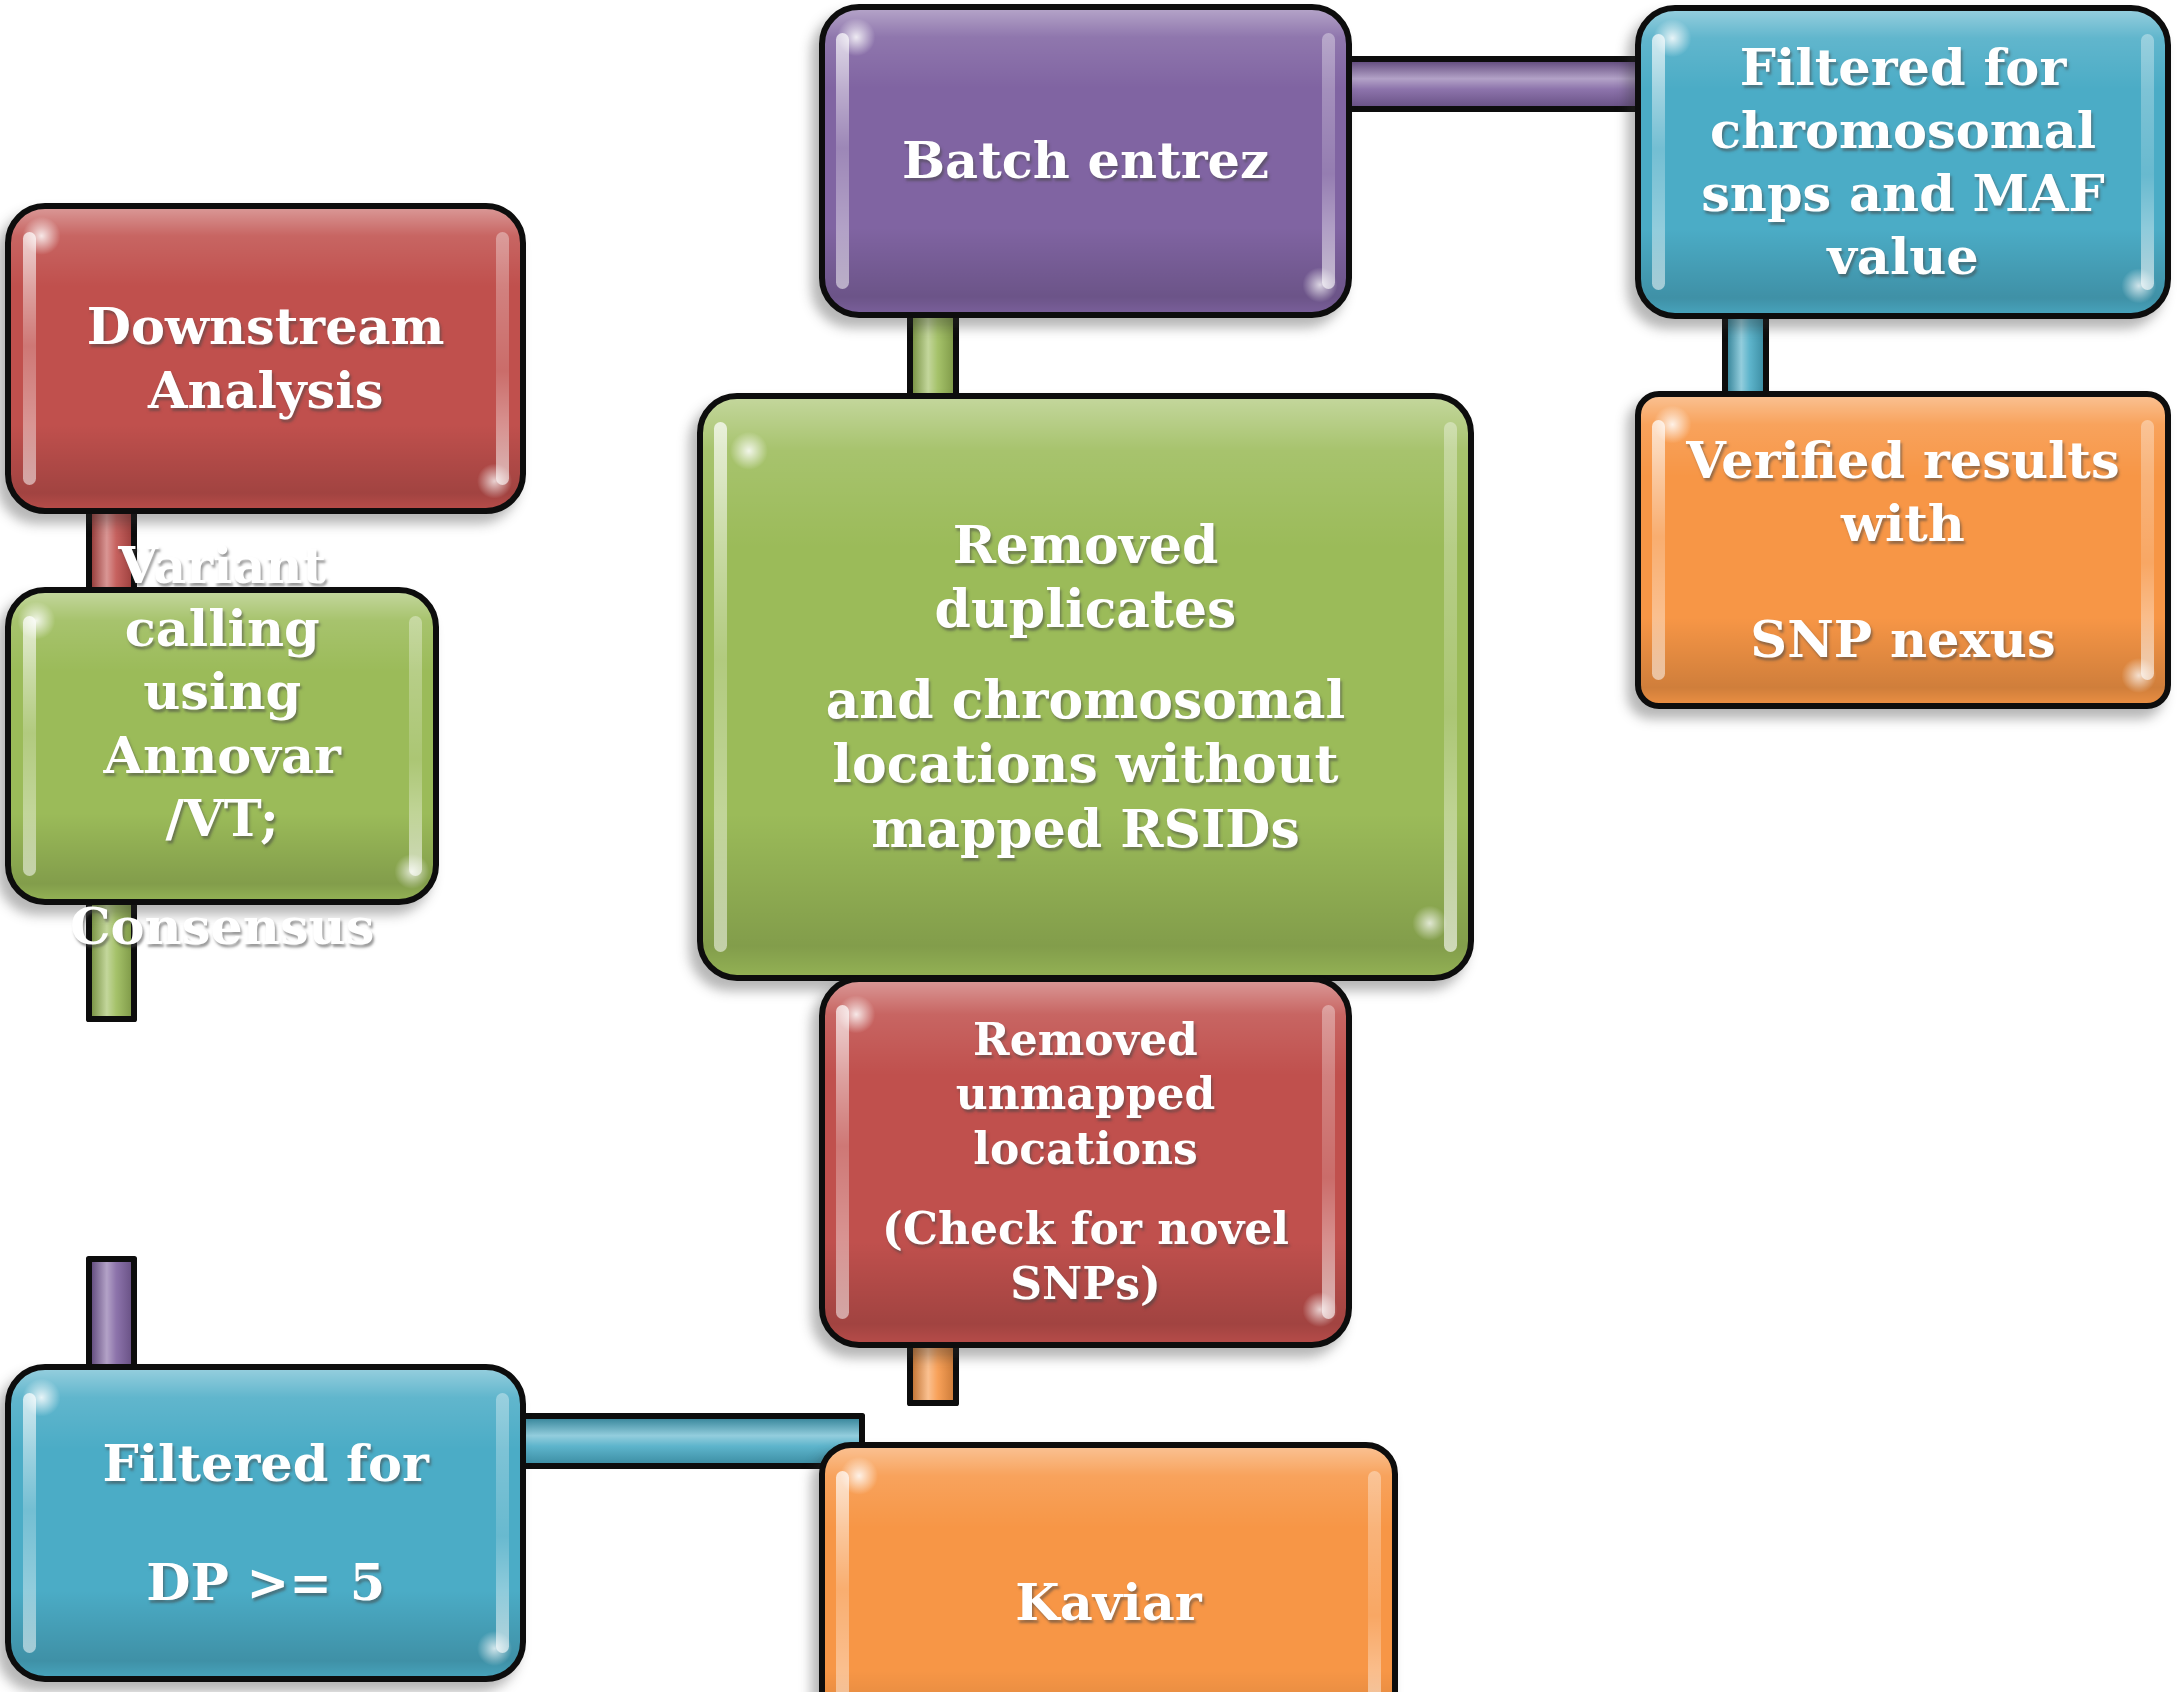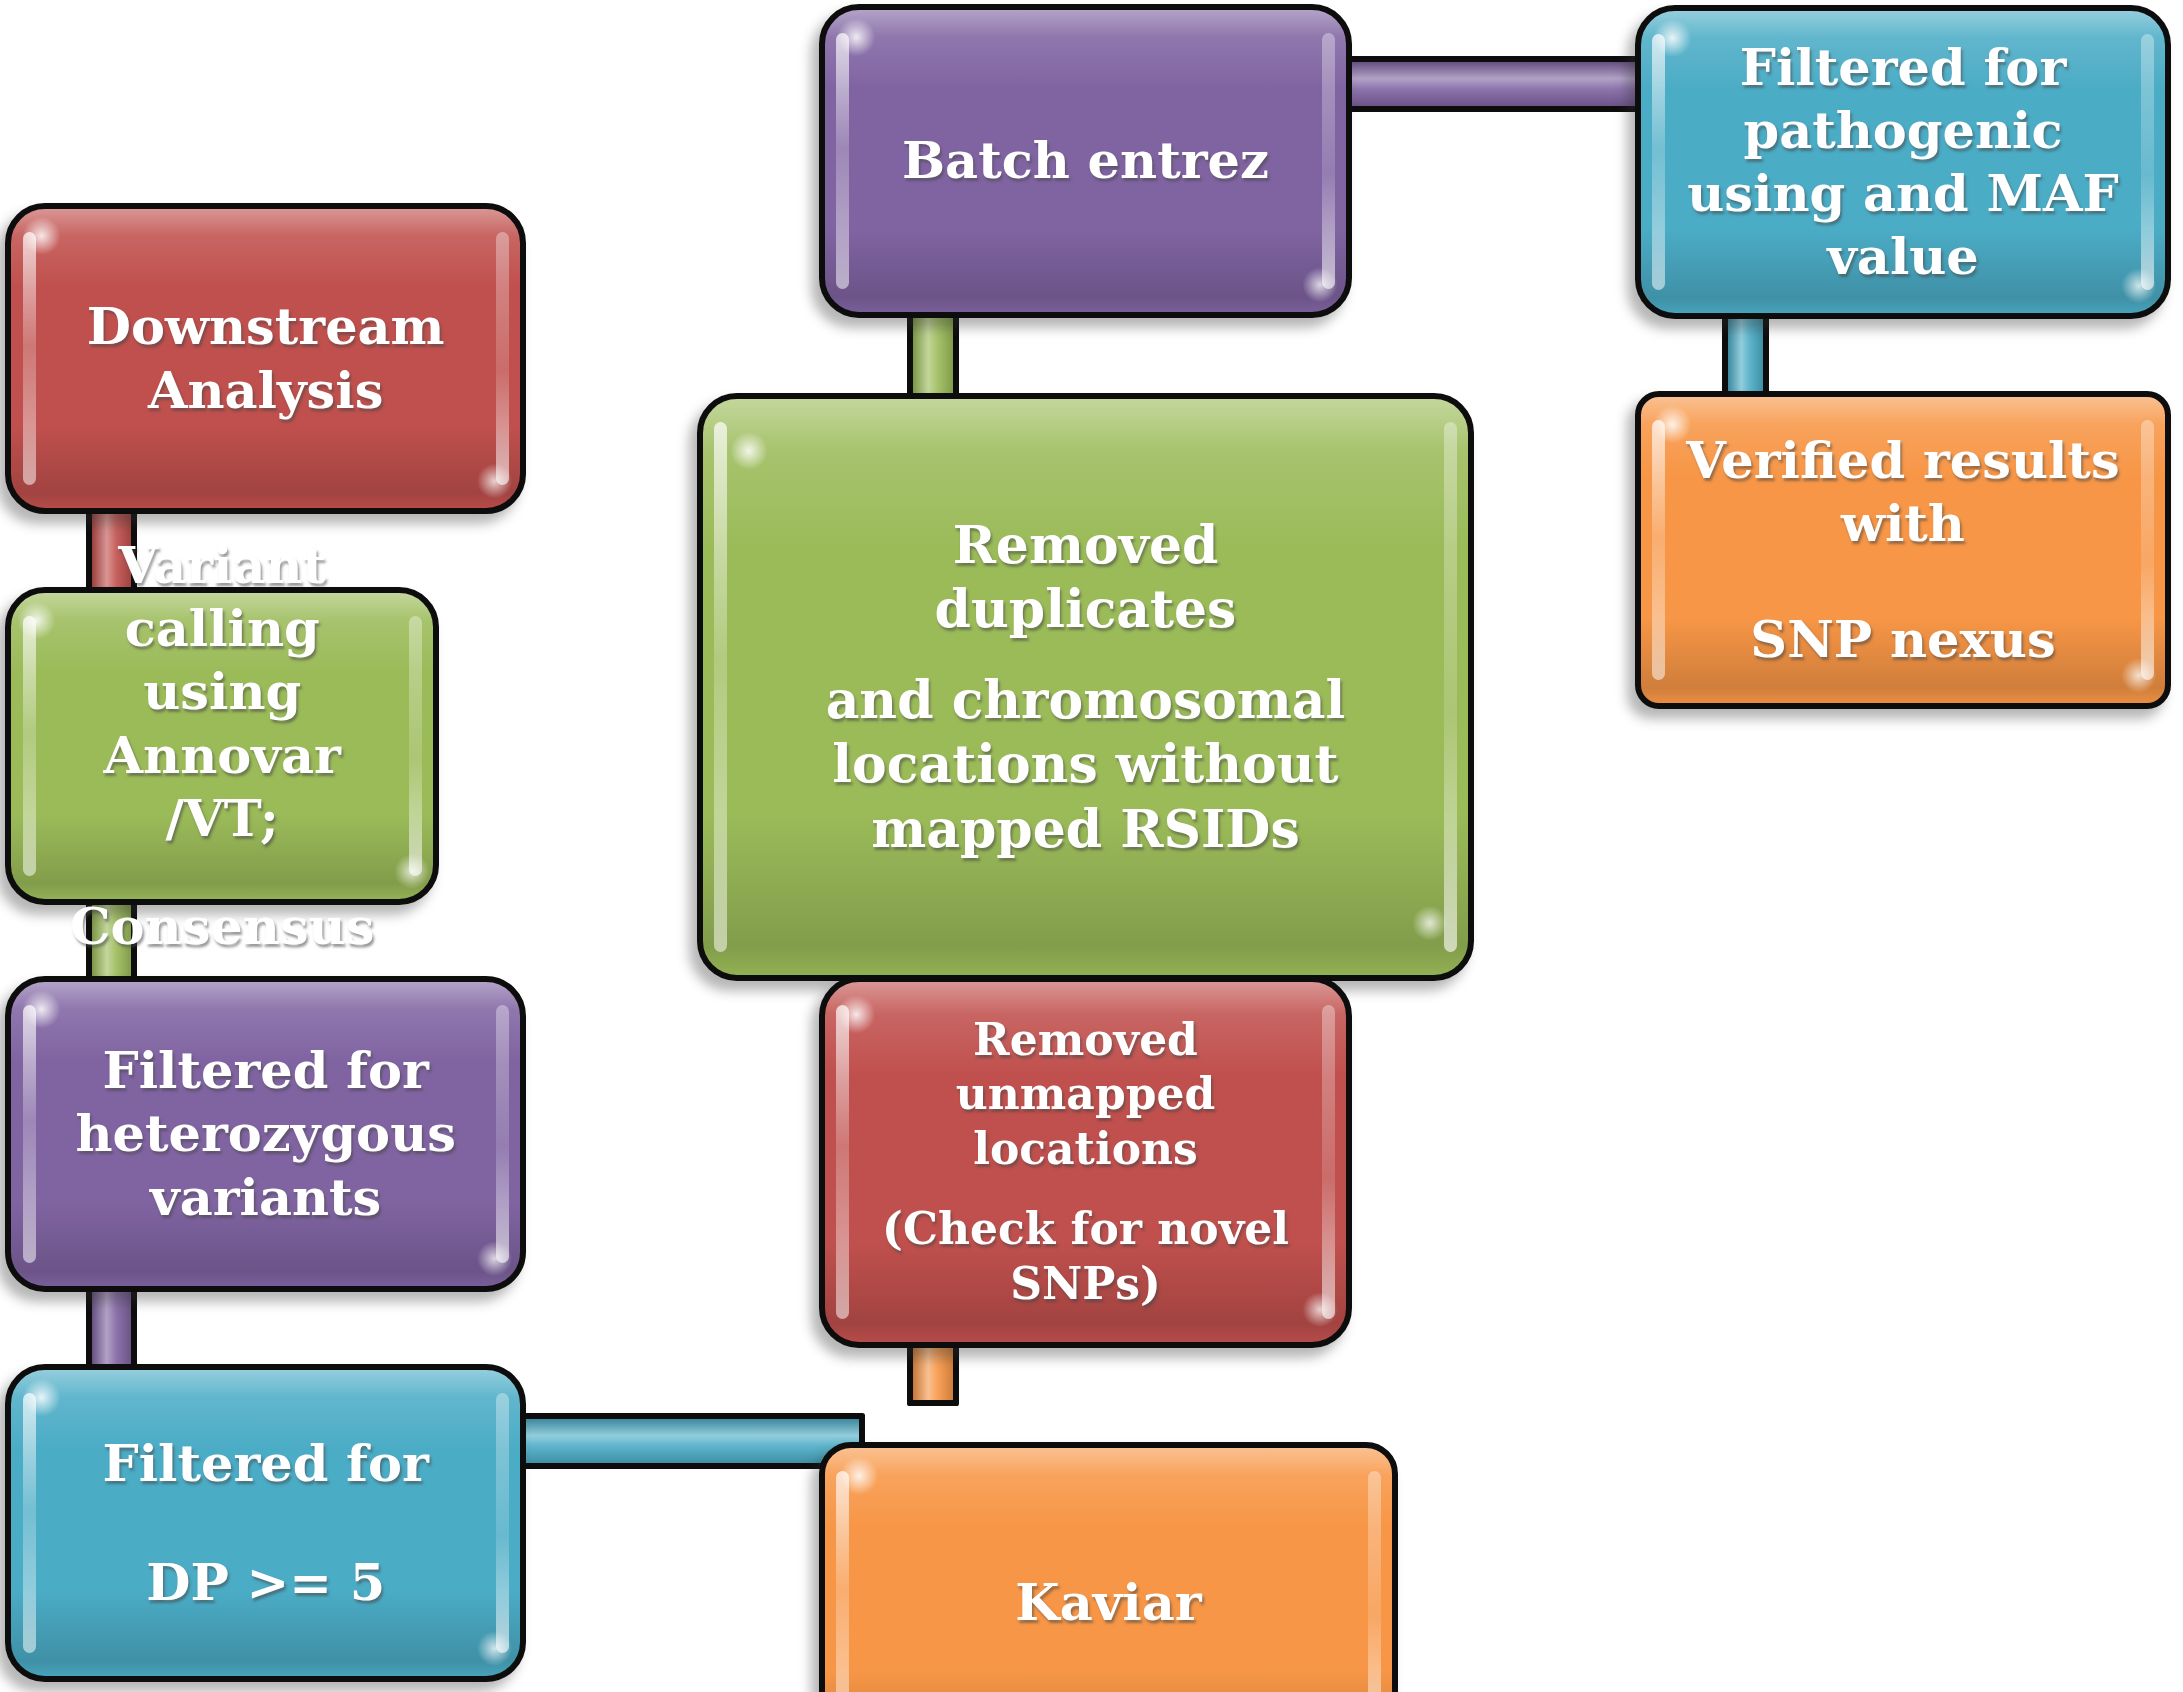--- a/index.html
+++ b/index.html
@@ -102,25 +102,20 @@
     </div>
   </div>
 
   <div class="node" id="node-variant-calling" style="--fill: #9BBB59;">
     <div class="label">
       <p>Variant calling using Annovar /VT;</p>
       <p class="p2">Consensus</p>
     </div>
   </div>
 
-  <div class="node" id="node-filtered-heterozygous" style="--fill: #8064A2;">
-    <div class="label">
-      <p>Filtered for heterozygous variants</p>
-    </div>
-  </div>
 
   <div class="node" id="node-filtered-dp" style="--fill: #4BACC6;">
     <div class="label">
       <p>Filtered for</p>
       <p class="p2">DP &gt;= 5</p>
     </div>
   </div>
 
   <div class="node" id="node-batch-entrez" style="--fill: #8064A2;">
     <div class="label">
@@ -143,21 +138,21 @@
   </div>
 
   <div class="node" id="node-kaviar" style="--fill: #F79646;">
     <div class="label">
       <p>Kaviar</p>
     </div>
   </div>
 
   <div class="node" id="node-filtered-pathogenic" style="--fill: #4BACC6;">
     <div class="label">
-      <p>Filtered for pathogenic using and MAF value</p>
+      <p>Filtered for chromosomal snps and MAF value</p>
     </div>
   </div>
 
   <div class="node" id="node-verified" style="--fill: #F79646;">
     <div class="label">
       <p>Verified results with</p>
       <p class="p2">SNP nexus</p>
     </div>
   </div>
 

